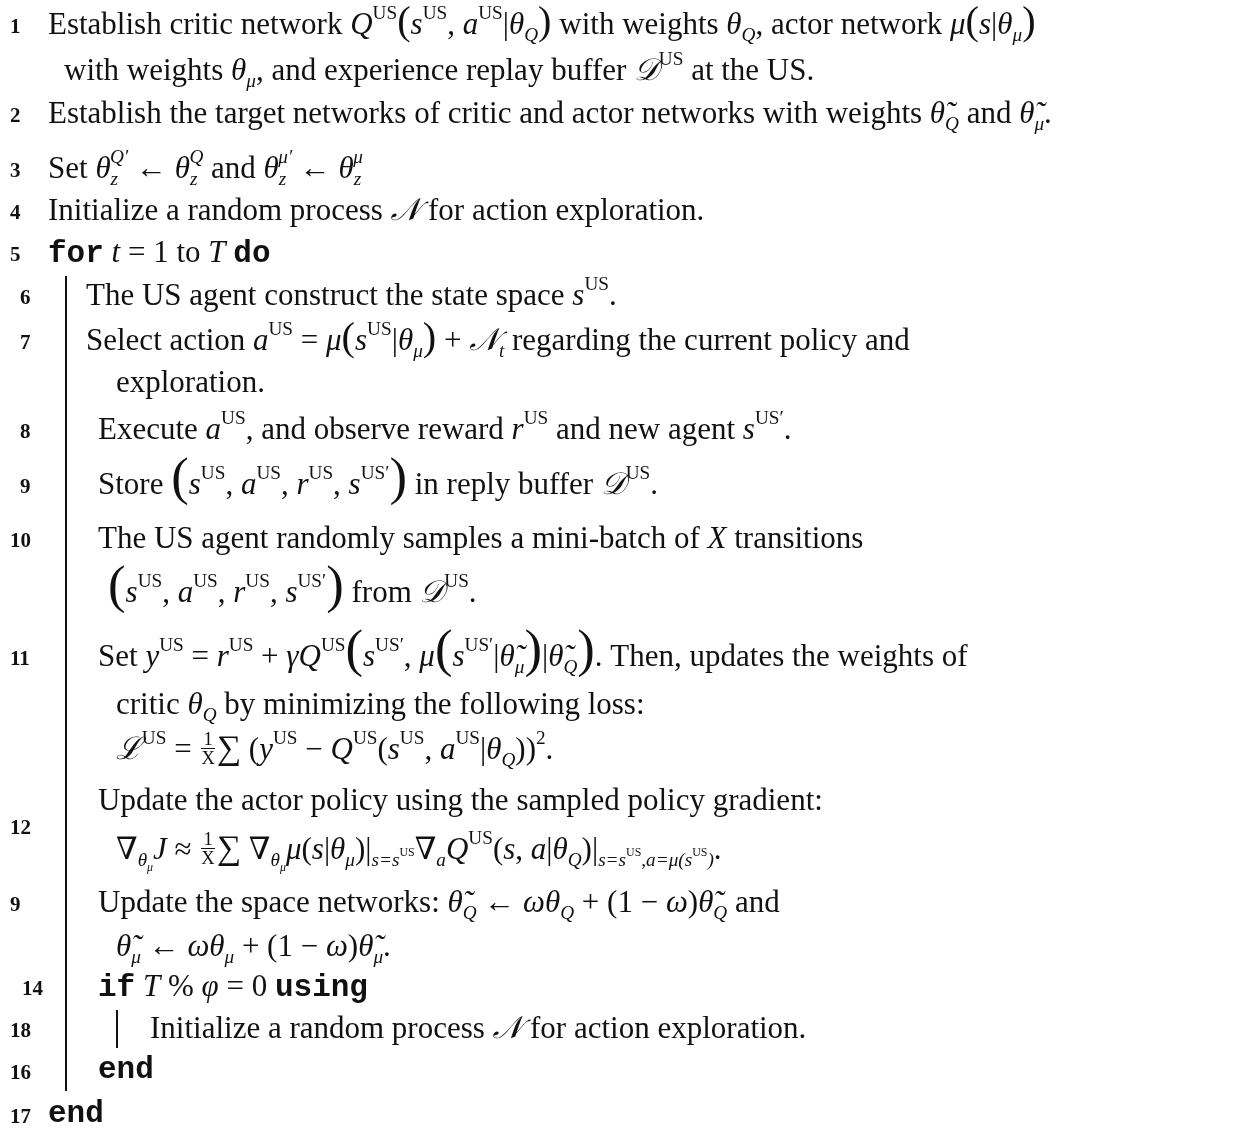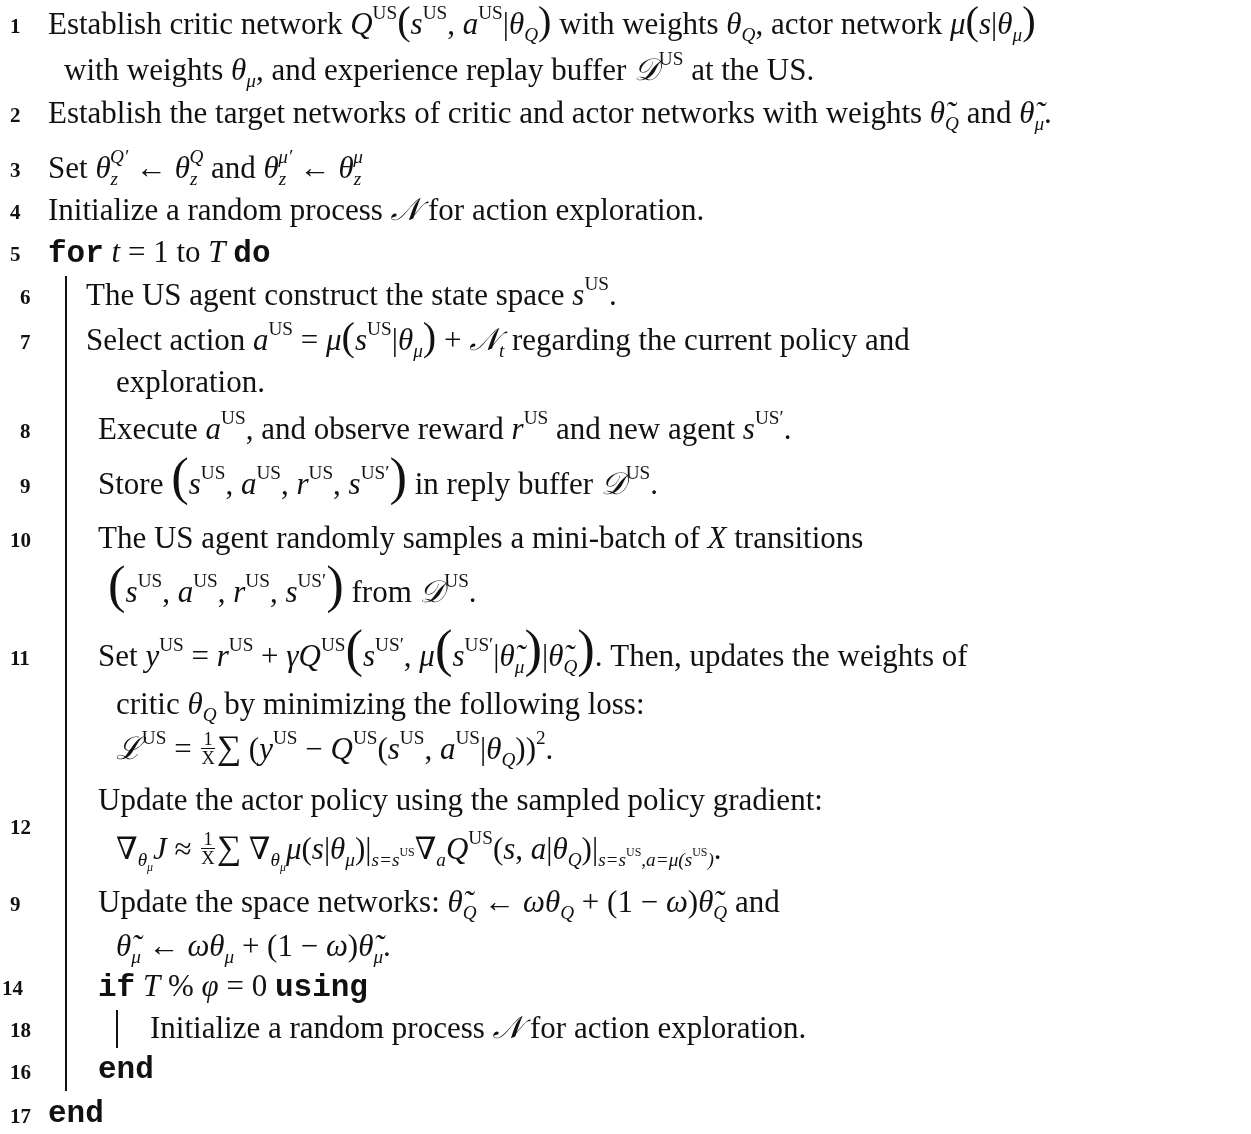--- a/index.html
+++ b/index.html
@@ -112,21 +112,21 @@
 
   <div class="line" style="top:884px;">
     <span class="ln" style="left:10px; top:2px;">9</span>
     <span class="txt" style="left:98px;"><span>Update the space networks: </span><span class="m">θ̃</span><sub class="m">Q</sub> ← <span class="m">ωθ</span><sub class="m">Q</sub> + (1 − <span class="m">ω</span>)<span class="m">θ̃</span><sub class="m">Q</sub><span> and</span></span>
   </div>
   <div class="line" style="top:928px;">
     <span class="txt" style="left:116px;"><span class="m">θ̃</span><sub class="m">μ</sub> ← <span class="m">ωθ</span><sub class="m">μ</sub> + (1 − <span class="m">ω</span>)<span class="m">θ̃</span><sub class="m">μ</sub><span>.</span></span>
   </div>
 
   <div class="line" style="top:968px;">
-    <span class="ln" style="left:2px; top:2px;">14</span>
+    <span class="ln" style="left:22px; top:2px;">14</span>
     <span class="txt" style="left:98px;"><span class="kw">if</span> <span class="m">T</span> % <span class="m">φ</span> = 0 <span class="kw">using</span></span>
   </div>
 
   <div class="line" style="top:1010px;">
     <span class="ln" style="left:10px; top:2px;">18</span>
     <span class="txt" style="left:150px;"><span>Initialize a random process </span><span class="m">𝒩</span><span> for action exploration.</span></span>
   </div>
 
   <div class="line" style="top:1052px;">
     <span class="ln" style="left:10px; top:2px;">16</span>

